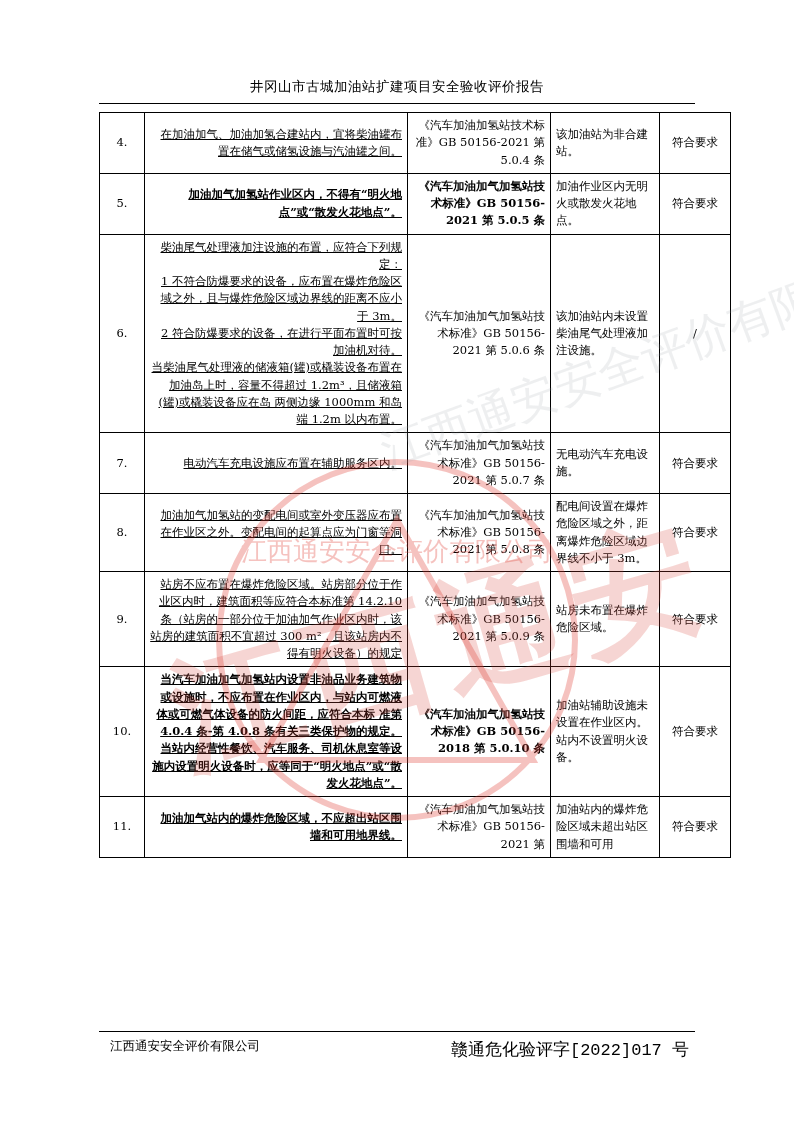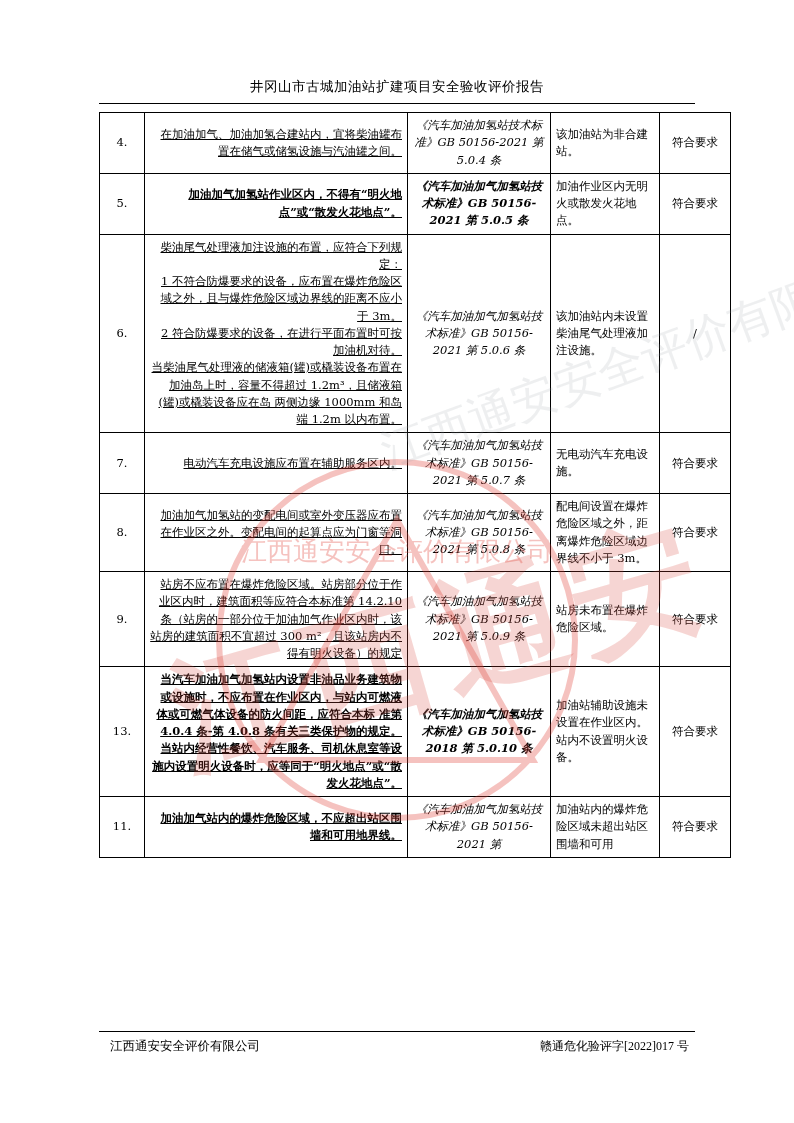--- a/index.html
+++ b/index.html
@@ -64,22 +64,22 @@
     top: 1038px;
     left: 110px;
     font-family: "DejaVu Serif", "Liberation Serif", serif;
     font-size: 12.5px;
     color: #000;
   }
   .footer-right {
     position: absolute;
     top: 1038px;
     right: 105px;
-    font-family: Liberation Serif, serif;
-    font-size: 12px;
+    font-family: Liberation Mono, monospace;
+    font-size: 17px;
     color: #000;
   }
 
   
   .watermark {
     position: absolute;
     left: 0; top: 0;
     width: 794px; height: 1123px;
     pointer-events: none;
     z-index: 5;
@@ -108,23 +108,22 @@
     text-align: center;
     font-size: 12px;
   }
   td.req {
     width: 252px;
     text-align: right;
     text-decoration: underline;
   }
   td.std {
     width: 132px;
-    text-align: center;
+    text-align: right;
     line-height: 1.45;
-    font-style: italic;
   }
   td.actual {
     width: 98px;
     text-align: left;
     line-height: 1.5;
   }
   td.concl {
     width: 60px;
     text-align: center;
     line-height: 1.5;
@@ -196,21 +195,21 @@
         <td class="concl">符合要求</td>
       </tr>
       <tr>
         <td class="idx">9.</td>
         <td class="req txt-just">站房不应布置在爆炸危险区域。站房部分位于作业区内时，建筑面积等应符合本标准第 14.2.10 条（站房的一部分位于加油加气作业区内时，该站房的建筑面积不宜超过 300 m²，且该站房内不得有明火设备）的规定</td>
         <td class="std">《汽车加油加气加氢站技术标准》GB 50156-2021 第 5.0.9 条</td>
         <td class="actual">站房未布置在爆炸危险区域。</td>
         <td class="concl">符合要求</td>
       </tr>
       <tr>
-        <td class="idx">13.</td>
+        <td class="idx">10.</td>
         <td class="req bold txt-just">当汽车加油加气加氢站内设置非油品业务建筑物或设施时，不应布置在作业区内，与站内可燃液体或可燃气体设备的防火间距，应符合本标 准第 4.0.4 条-第 4.0.8 条有关三类保护物的规定。当站内经营性餐饮、汽车服务、司机休息室等设施内设置明火设备时，应等同于“明火地点”或“散发火花地点”。</td>
         <td class="std bold">《汽车加油加气加氢站技术标准》GB 50156-2018 第 5.0.10 条</td>
         <td class="actual">加油站辅助设施未设置在作业区内。站内不设置明火设备。</td>
         <td class="concl">符合要求</td>
       </tr>
       <tr>
         <td class="idx">11.</td>
         <td class="req bold">加油加气站内的爆炸危险区域，不应超出站区围墙和可用地界线。</td>
         <td class="std">《汽车加油加气加氢站技术标准》GB 50156-2021 第</td>
         <td class="actual">加油站内的爆炸危险区域未超出站区围墙和可用</td>

